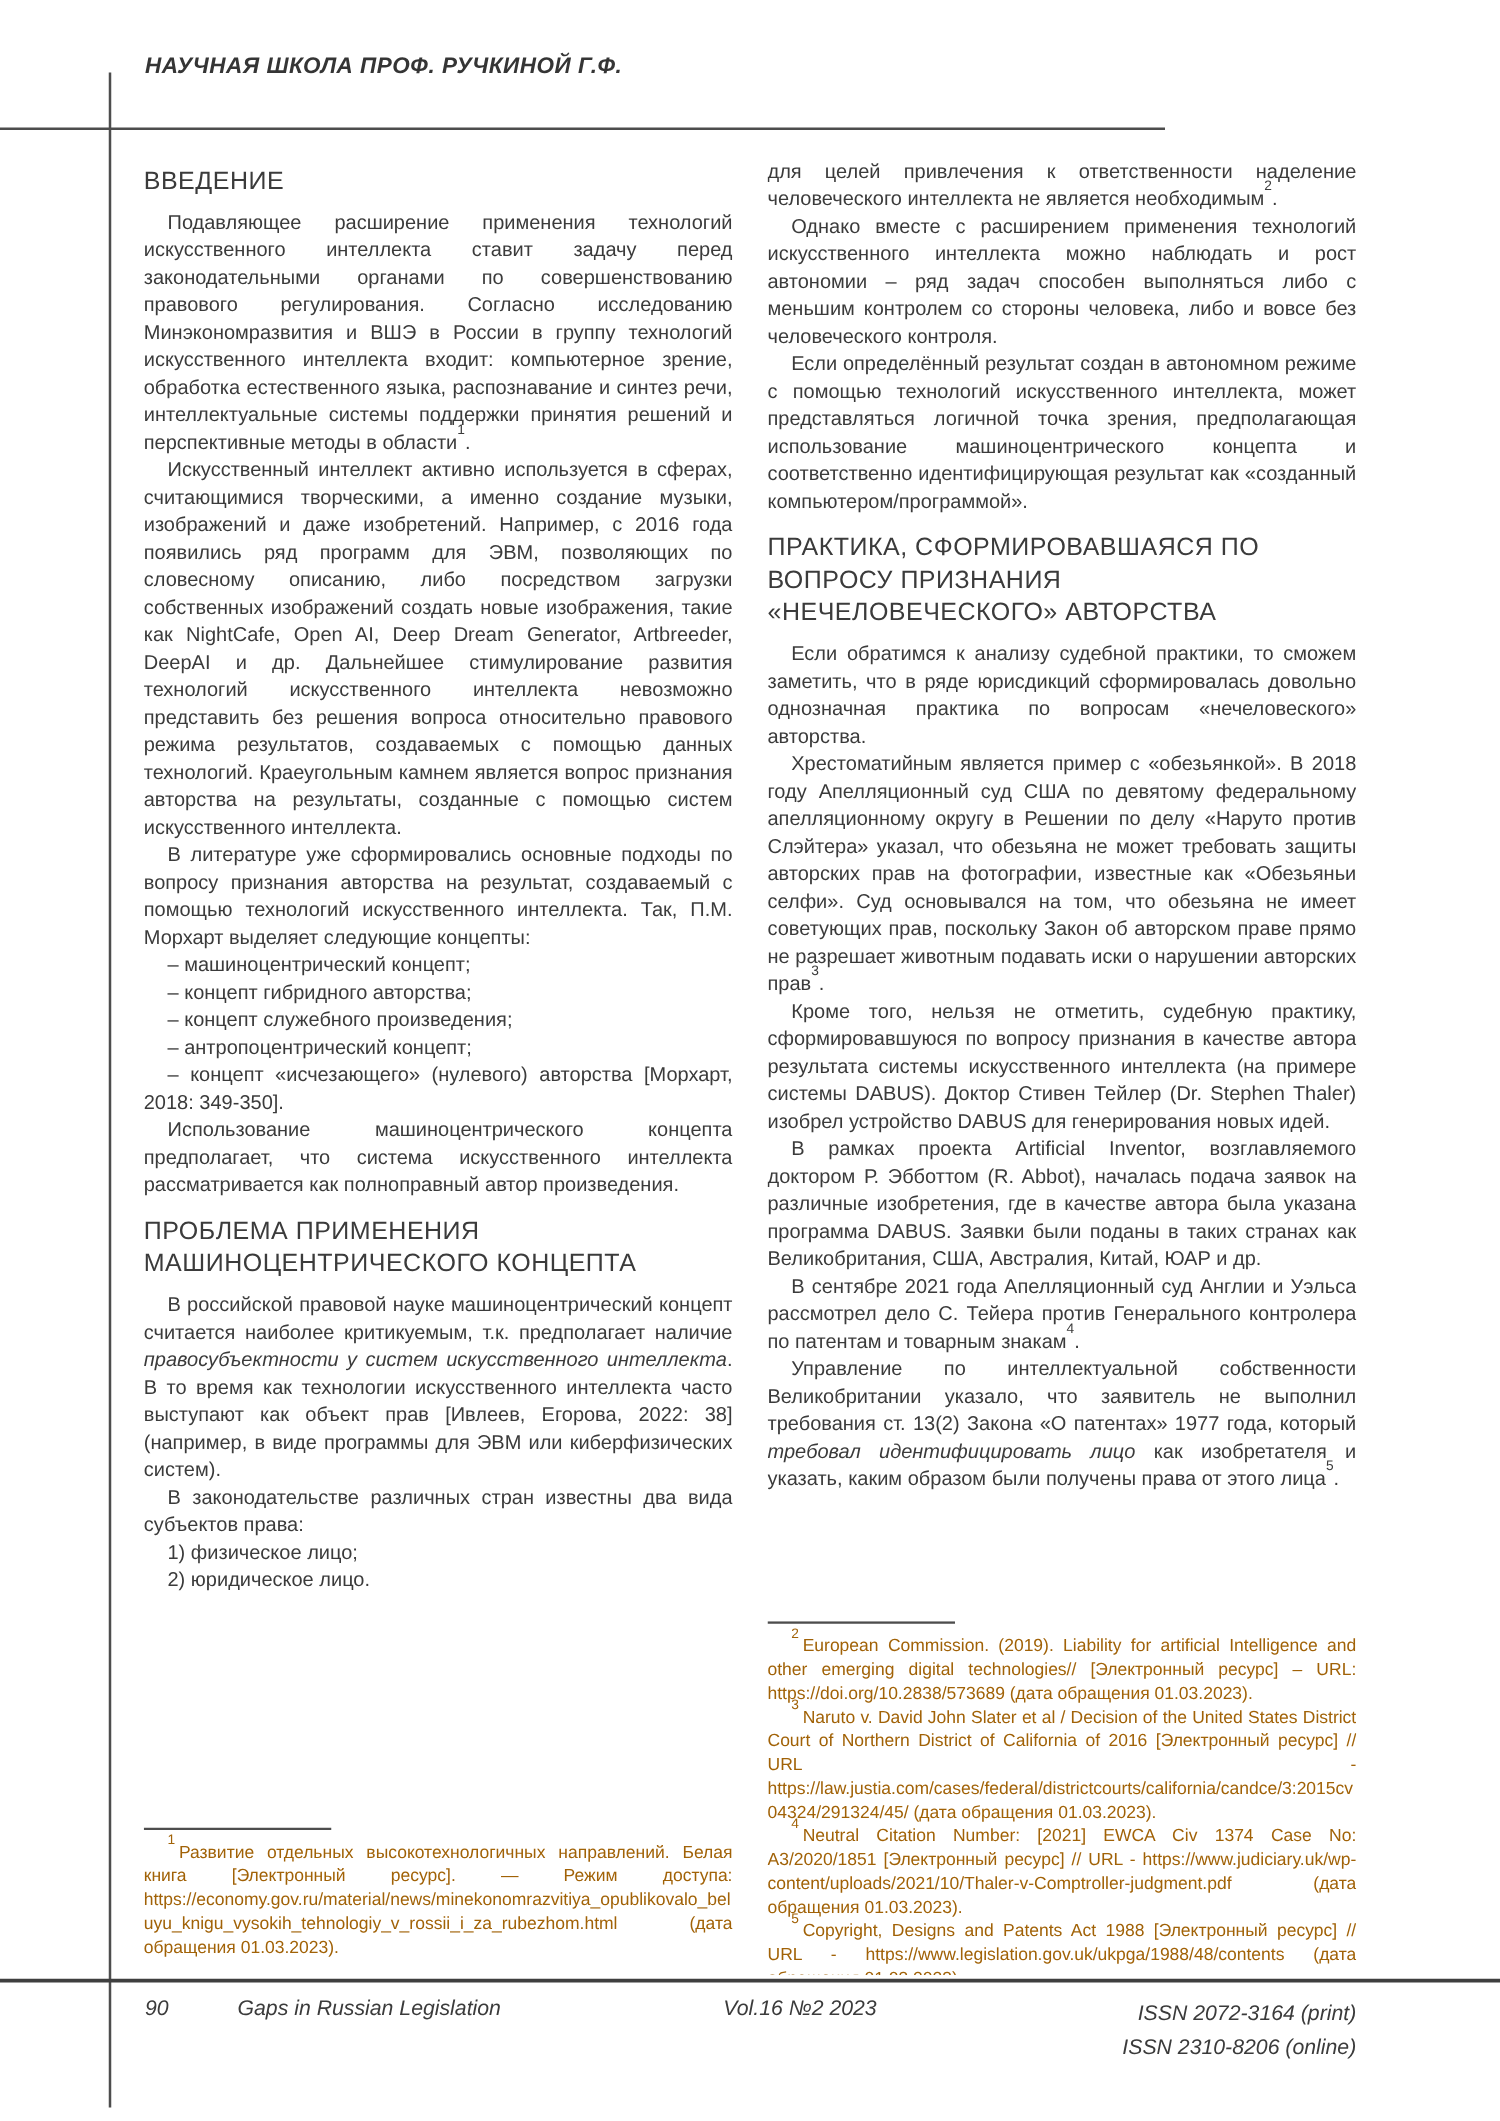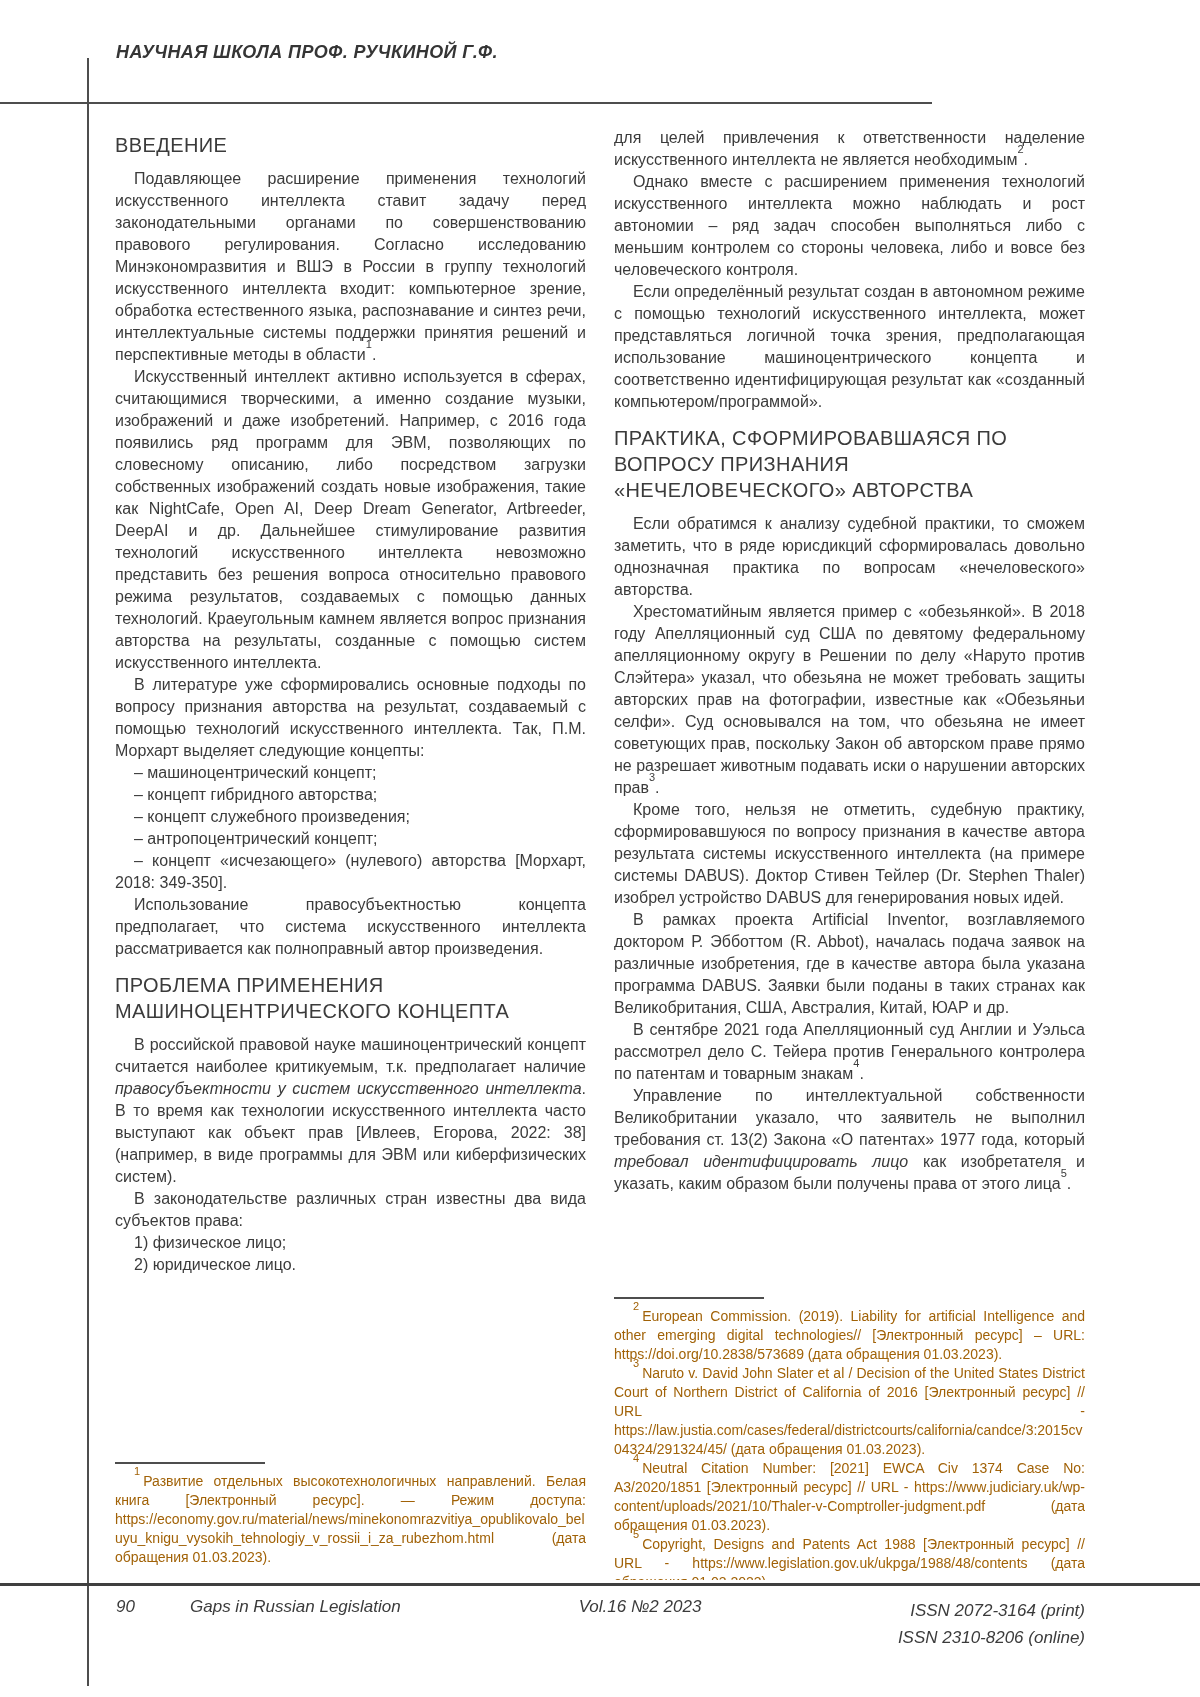--- a/index.html
+++ b/index.html
@@ -82,30 +82,30 @@
 <section class="column" id="col-left">
   <h2 class="sec">ВВЕДЕНИЕ</h2>
   <p class="body"><span>Подавляющее расширение применения технологий искусственного интеллекта ставит задачу перед законодательными органами по совершенствованию правового регулирования. Согласно исследованию Минэкономразвития и ВШЭ в России в группу технологий искусственного интеллекта входит: компьютерное зрение, обработка естественного языка, распознавание и синтез речи, интеллектуальные системы поддержки принятия решений и перспективные методы в области</span><sup class="fnref">1</sup><span>.</span></p>
   <p class="body">Искусственный интеллект активно используется в сферах, считающимися творческими, а именно создание музыки, изображений и даже изобретений. Например, с 2016 года появились ряд программ для ЭВМ, позволяющих по словесному описанию, либо посредством загрузки собственных изображений создать новые изображения, такие как NightCafe, Open AI, Deep Dream Generator, Artbreeder, DeepAI и др. Дальнейшее стимулирование развития технологий искусственного интеллекта невозможно представить без решения вопроса относительно правового режима результатов, создаваемых с помощью данных технологий. Краеугольным камнем является вопрос признания авторства на результаты, созданные с помощью систем искусственного интеллекта.</p>
   <p class="body">В литературе уже сформировались основные подходы по вопросу признания авторства на результат, создаваемый с помощью технологий искусственного интеллекта. Так, П.М. Морхарт выделяет следующие концепты:</p>
   <p class="body">– машиноцентрический концепт;</p>
   <p class="body">– концепт гибридного авторства;</p>
   <p class="body">– концепт служебного произведения;</p>
   <p class="body">– антропоцентрический концепт;</p>
   <p class="body">– концепт «исчезающего» (нулевого) авторства [Морхарт, 2018: 349-350].</p>
-  <p class="body">Использование правосубъектностью концепта предполагает, что система искусственного интеллекта рассматривается как полноправный автор произведения.</p>
+  <p class="body">Использование машиноцентрического концепта предполагает, что система искусственного интеллекта рассматривается как полноправный автор произведения.</p>
   <h2 class="sec">ПРОБЛЕМА ПРИМЕНЕНИЯ МАШИНОЦЕНТРИЧЕСКОГО КОНЦЕПТА</h2>
   <p class="body"><span>В российской правовой науке машиноцентрический концепт считается наиболее критикуемым, т.к. предполагает наличие </span><i>правосубъектности у систем искусственного интеллекта</i><span>. В то время как технологии искусственного интеллекта часто выступают как объект прав [Ивлеев, Егорова, 2022: 38] (например, в виде программы для ЭВМ или киберфизических систем).</span></p>
   <p class="body">В законодательстве различных стран известны два вида субъектов права:</p>
   <p class="body">1) физическое лицо;</p>
   <p class="body">2) юридическое лицо.</p>
 </section>
 
 <section class="column" id="col-right">
-  <p class="body noindent"><span>для целей привлечения к ответственности наделение искусственного интеллекта не является необходимым</span><sup class="fnref">2</sup><span>.</span></p>
+  <p class="body noindent"><span>для целей привлечения к ответственности наделение человеческого интеллекта не является необходимым</span><sup class="fnref">2</sup><span>.</span></p>
   <p class="body">Однако вместе с расширением применения технологий искусственного интеллекта можно наблюдать и рост автономии – ряд задач способен выполняться либо с меньшим контролем со стороны человека, либо и вовсе без человеческого контроля.</p>
   <p class="body">Если определённый результат создан в автономном режиме с помощью технологий искусственного интеллекта, может представляться логичной точка зрения, предполагающая использование машиноцентрического концепта и соответственно идентифицирующая результат как «созданный компьютером/программой».</p>
   <h2 class="sec">ПРАКТИКА, СФОРМИРОВАВШАЯСЯ ПО ВОПРОСУ ПРИЗНАНИЯ «НЕЧЕЛОВЕЧЕСКОГО» АВТОРСТВА</h2>
   <p class="body">Если обратимся к анализу судебной практики, то сможем заметить, что в ряде юрисдикций сформировалась довольно однозначная практика по вопросам «нечеловеского» авторства.</p>
   <p class="body"><span>Хрестоматийным является пример с «обезьянкой». В 2018 году Апелляционный суд США по девятому федеральному апелляционному округу в Решении по делу «Наруто против Слэйтера» указал, что обезьяна не может требовать защиты авторских прав на фотографии, известные как «Обезьяньи селфи». Суд основывался на том, что обезьяна не имеет советующих прав, поскольку Закон об авторском праве прямо не разрешает животным подавать иски о нарушении авторских прав</span><sup class="fnref">3</sup><span>.</span></p>
   <p class="body">Кроме того, нельзя не отметить, судебную практику, сформировавшуюся по вопросу признания в качестве автора результата системы искусственного интеллекта (на примере системы DABUS). Доктор Стивен Тейлер (Dr. Stephen Thaler) изобрел устройство DABUS для генерирования новых идей.</p>
   <p class="body">В рамках проекта Artificial Inventor, возглавляемого доктором Р. Эбботтом (R. Abbot), началась подача заявок на различные изобретения, где в качестве автора была указана программа DABUS. Заявки были поданы в таких странах как Великобритания, США, Австралия, Китай, ЮАР и др.</p>
   <p class="body"><span>В сентябре 2021 года Апелляционный суд Англии и Уэльса рассмотрел дело С. Тейера против Генерального контролера по патентам и товарным знакам</span><sup class="fnref">4</sup><span>.</span></p>
   <p class="body"><span>Управление по интеллектуальной собственности Великобритании указало, что заявитель не выполнил требования ст. 13(2) Закона «О патентах» 1977 года, который </span><i>требовал идентифицировать лицо</i><span> как изобретателя и указать, каким образом были получены права от этого лица</span><sup class="fnref">5</sup><span>.</span></p>
 </section>

